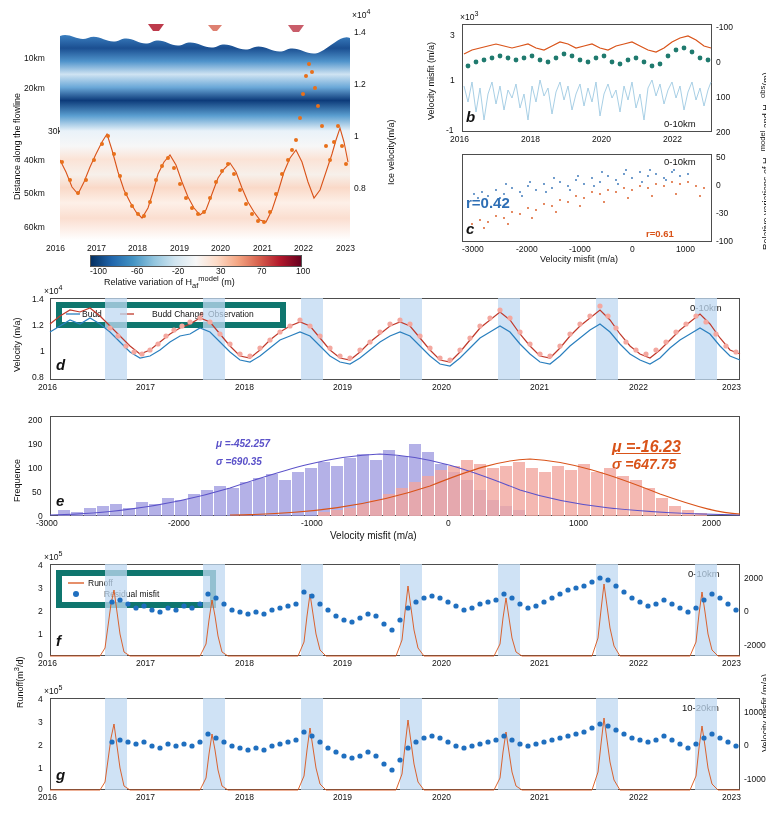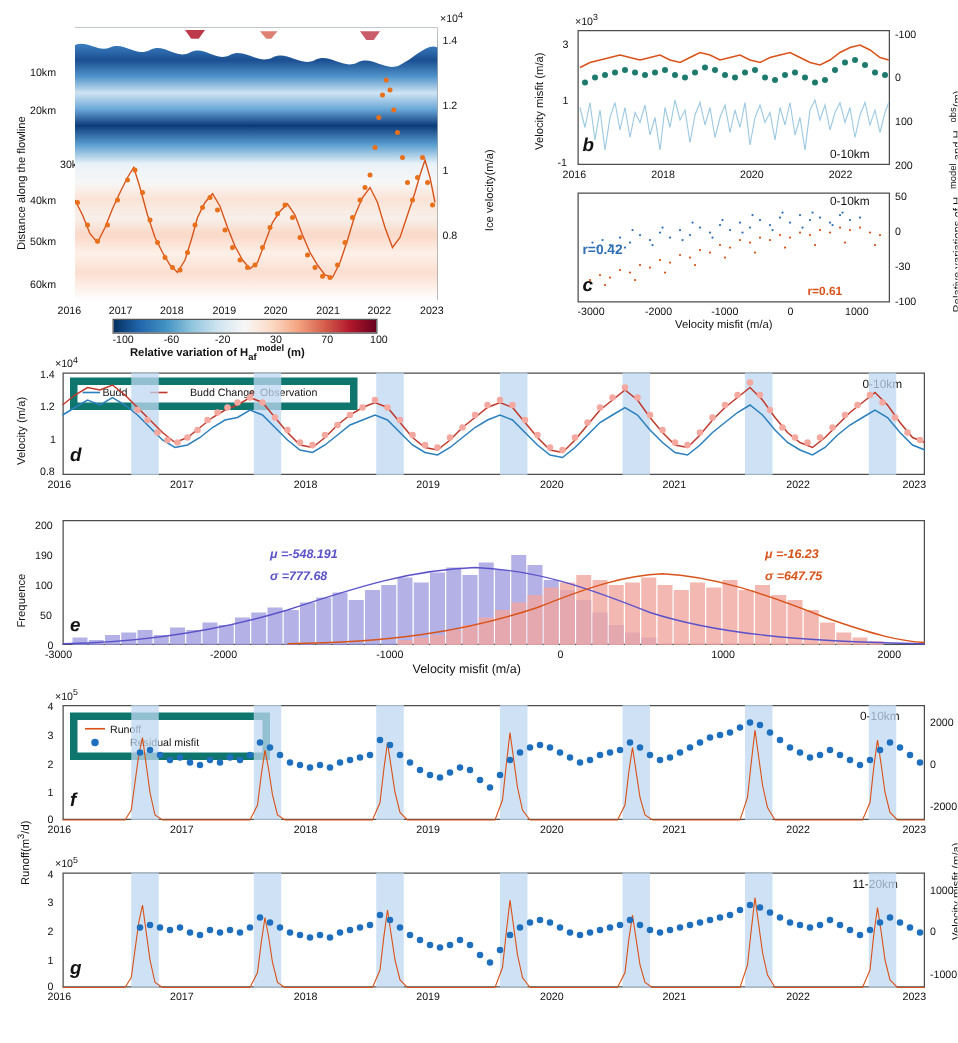--- a/index.html
+++ b/index.html
@@ -143,21 +143,21 @@
   </svg>
 
   <div class="cbar" style="left:90px;top:255px;width:210px;height:10px;
        background:linear-gradient(to right,#053061,#2166ac,#4393c3,#92c5de,#d1e5f0,#f7f7f7,#fddbc7,#f4a582,#d6604d,#b2182b,#67001f);border:1px solid #555;"></div>
   <div class="tickl" style="left:90px;top:266px;">-100</div>
   <div class="tickl" style="left:131px;top:266px;">-60</div>
   <div class="tickl" style="left:172px;top:266px;">-20</div>
   <div class="tickl" style="left:216px;top:266px;">30</div>
   <div class="tickl" style="left:257px;top:266px;">70</div>
   <div class="tickl" style="left:296px;top:266px;">100</div>
-  <div class="lbl" style="left:104px;top:274px;font-weight:bold;">
+  <div class="lbl" style="left:104px;top:274px;">
     <span>Relative variation of H</span><sub>af</sub><sup>model</sup>
     <span>(m)</span>
   </div>
 </div>
 
 <div class="panel" style="left:414px;top:0;width:352px;height:145px;">
   <div class="axis-box" style="left:48px;top:24px;width:250px;height:108px;"></div>
   <div class="tickl" style="left:46px;top:10px;">
     <span>×10</span><sup>3</sup>
   </div>
@@ -214,21 +214,21 @@
         <circle cx="230" cy="28" r="2.4"></circle>
         <circle cx="238" cy="34" r="2.4"></circle>
       <circle cx="246" cy="36" r="2.4"></circle>
     </g>
   </svg>
 </div>
 
 <div class="panel" style="left:414px;top:146px;width:352px;height:120px;">
   <div class="axis-box" style="left:48px;top:8px;width:250px;height:88px;"></div>
   <div class="lbl" style="left:250px;top:10px;font-size:9.5px;">0-10km</div>
-  <div class="lbl b" style="left:52px;top:48px;color:#2f6fb5;font-size:11px;">r=0.42</div>
+  <div class="lbl b" style="left:52px;top:48px;color:#2f6fb5;font-size:15px;">r=0.42</div>
   <div class="lbl b" style="left:232px;top:82px;color:#d95319;font-size:9.5px;">r=0.61</div>
   <div class="panel-letter" style="left:52px;top:74px;">c</div>
   <div class="tickl" style="left:48px;top:98px;">-3000</div>
   <div class="tickl" style="left:102px;top:98px;">-2000</div>
   <div class="tickl" style="left:155px;top:98px;">-1000</div>
   <div class="tickl" style="left:216px;top:98px;">0</div>
   <div class="tickl" style="left:262px;top:98px;">1000</div>
   <div class="lbl" style="left:126px;top:108px;">Velocity misfit (m/a)</div>
   <div class="tickl" style="left:302px;top:6px;">50</div>
   <div class="tickl" style="left:302px;top:34px;">0</div>
@@ -451,24 +451,24 @@
   <div class="tickl" style="left:28px;top:57px;">100</div>
   <div class="tickl" style="left:28px;top:33px;">190</div>
   <div class="tickl" style="left:28px;top:9px;">200</div>
   <div class="tickl" style="left:36px;top:112px;">-3000</div>
   <div class="tickl" style="left:168px;top:112px;">-2000</div>
   <div class="tickl" style="left:301px;top:112px;">-1000</div>
   <div class="tickl" style="left:446px;top:112px;">0</div>
   <div class="tickl" style="left:569px;top:112px;">1000</div>
   <div class="tickl" style="left:702px;top:112px;">2000</div>
   <div class="lbl" style="left:330px;top:124px;font-size:10px;">Velocity misfit (m/a)</div>
-  <div class="lbl b" style="left:216px;top:32px;color:#5b52c9;font-size:10px;font-style:italic;">μ =-548.191</div>
-  <div class="lbl b" style="left:216px;top:50px;color:#5b52c9;font-size:10px;font-style:italic;">σ =777.68</div>
-  <div class="lbl b" style="left:612px;top:32px;color:#d95319;font-size:10px;font-style:italic;">μ =-16.23</div>
-  <div class="lbl b" style="left:612px;top:50px;color:#d95319;font-size:10px;font-style:italic;">σ =647.75</div>
+  <div class="lbl b" style="left:216px;top:32px;color:#5b52c9;font-size:10px;font-style:italic;">μ =-452.257</div>
+  <div class="lbl b" style="left:216px;top:50px;color:#5b52c9;font-size:10px;font-style:italic;">σ =690.35</div>
+  <div class="lbl b" style="left:612px;top:32px;color:#d95319;font-size:16px;font-style:italic;text-decoration:underline;">μ =-16.23</div>
+  <div class="lbl b" style="left:612px;top:50px;color:#d95319;font-size:14px;font-style:italic;">σ =647.75</div>
   <div class="panel-letter" style="left:56px;top:86px;">e</div>
 
   <svg width="690" height="100" style="position:absolute;left:50px;top:10px;">
     <g fill="#9b97e0" opacity="0.75">
       <rect x="8" y="94" width="12" height="6"></rect>
         <rect x="21" y="96" width="12" height="4"></rect>
       <rect x="34" y="92" width="12" height="8"></rect>
         <rect x="47" y="90" width="12" height="10"></rect>
       <rect x="60" y="88" width="12" height="12"></rect>
         <rect x="73" y="92" width="12" height="8"></rect>
@@ -685,21 +685,21 @@
   <div class="tickl" style="left:136px;top:110px;">2017</div>
   <div class="tickl" style="left:235px;top:110px;">2018</div>
   <div class="tickl" style="left:333px;top:110px;">2019</div>
   <div class="tickl" style="left:432px;top:110px;">2020</div>
   <div class="tickl" style="left:530px;top:110px;">2021</div>
   <div class="tickl" style="left:629px;top:110px;">2022</div>
   <div class="tickl" style="left:722px;top:110px;">2023</div>
   <div class="tickl" style="left:744px;top:25px;">1000</div>
   <div class="tickl" style="left:744px;top:58px;">0</div>
   <div class="tickl" style="left:744px;top:92px;">-1000</div>
-  <div class="lbl" style="left:682px;top:20px;font-size:9.5px;">11-20km</div>
+  <div class="lbl" style="left:682px;top:20px;font-size:9.5px;">10-20km</div>
   <div class="panel-letter" style="left:56px;top:84px;">g</div>
   <div class="lbl" style="left:760px;top:70px;transform:rotate(-90deg);transform-origin:0 0;">Velocity misfit (m/a)</div>
 
   <svg width="690" height="92" style="position:absolute;left:50px;top:16px;">
     <g fill="#bfd9f2" opacity="0.75">
       <rect x="55" y="0" width="22" height="92"></rect>
         <rect x="153" y="0" width="22" height="92"></rect>
       <rect x="251" y="0" width="22" height="92"></rect>
         <rect x="350" y="0" width="22" height="92"></rect>
       <rect x="448" y="0" width="22" height="92"></rect>

